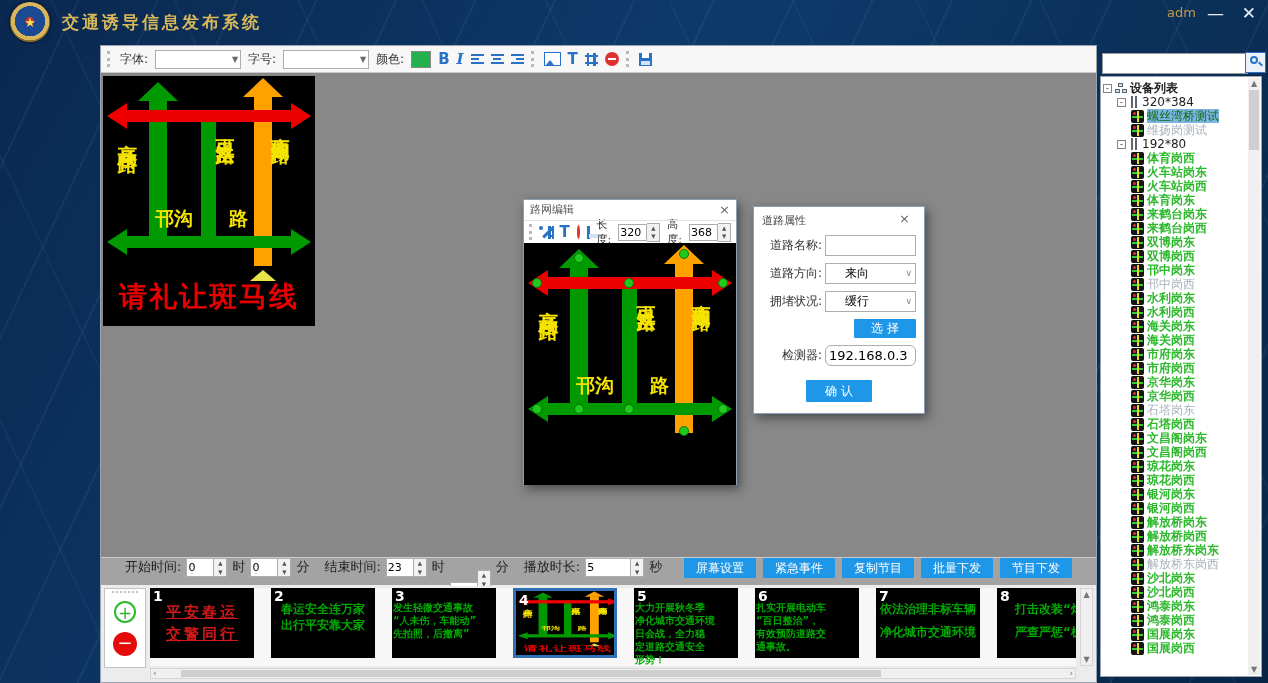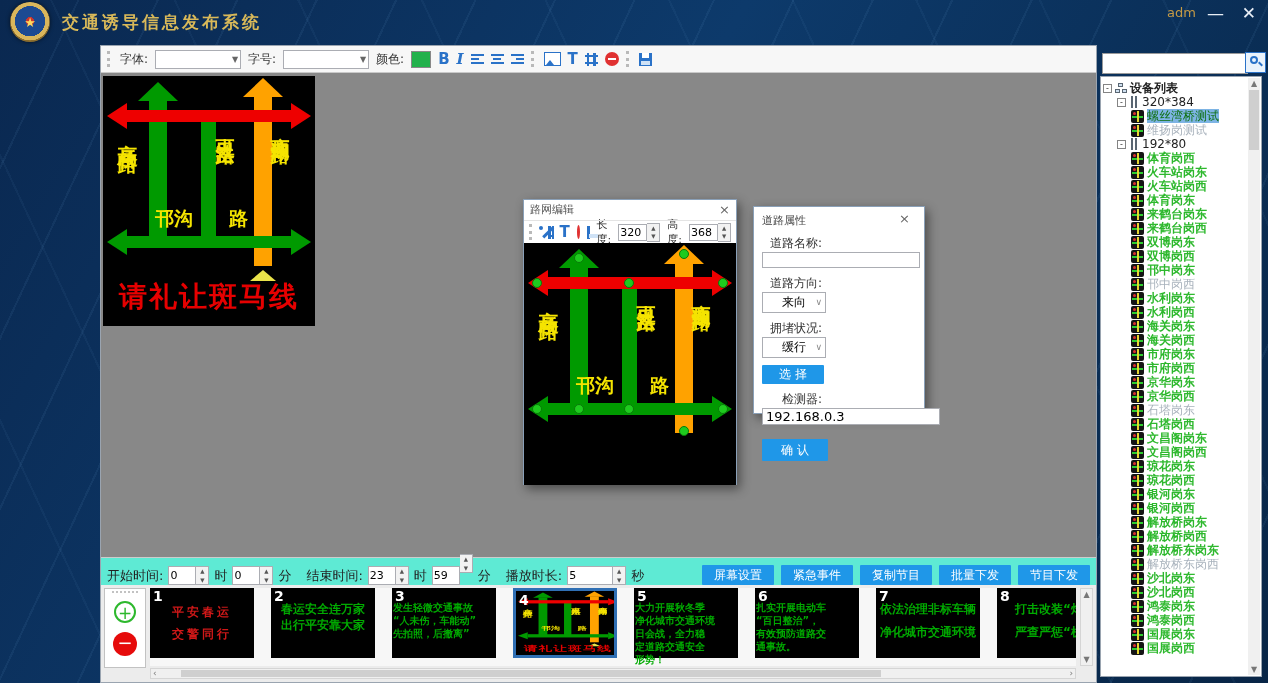--- a/index.html
+++ b/index.html
@@ -67,48 +67,48 @@
   
   .dlg{position:absolute;background:#fff;border:1px solid #8aa0b8;box-shadow:3px 4px 10px rgba(0,0,0,.45);box-sizing:border-box;}
   .dlg-title{height:20px;line-height:20px;font-size:11px;color:#555;padding:0 6px;position:relative;border-bottom:1px solid #e4e4e4;}
   .dlg-x{position:absolute;right:6px;top:0;color:#666;font-size:13px;cursor:pointer;}
   .rn-tools{height:22px;display:flex;align-items:center;gap:7px;padding:0 5px;font-size:11px;color:#333;}
   .numin{width:25px;height:15px;border:1px solid #abadb3;font-size:11px;padding:0 1px;font-family:inherit;}
   .ud{width:12px;height:17px;border:1px solid #abadb3;border-left:none;display:flex;flex-direction:column;background:#f2f2f2;}
   .ud span{flex:1;font-size:5.5px;color:#555;text-align:center;line-height:8px;cursor:pointer;}
   
   .props{width:172px;padding:6px 8px;}
-  .prow{display:flex;align-items:flex-start;margin-top:7px;flex-direction:column;}
+  .prow{display:flex;align-items:center;margin-top:7px;}
   .plabel{width:60px;text-align:right;font-size:12px;color:#333;flex:none;margin-right:3px;}
   .ptxt{flex:1;height:19px;border:1px solid #abadb3;font-size:12px;padding:0 3px;font-family:inherit;min-width:0;}
   .sel{flex:1;height:19px;border:1px solid #abadb3;background:#fff;position:relative;font-size:12px;line-height:19px;padding:0 19px;cursor:pointer;}
   .sel .chev{position:absolute;right:3px;top:0;color:#888;font-size:9px;}
   .bluebtn{background:#1f97e8;color:#fff;border:none;font-size:12px;height:20px;padding:0 12px;cursor:pointer;font-family:inherit;border-radius:1px;}
   
-  .timebar{position:absolute;left:0;right:0;bottom:97px;height:28px;background:#5eead4;border-top:1px solid #ccc;
-       display:flex;align-items:flex-end;gap:5px;padding:0 6px;font-size:13px;color:#222;box-sizing:border-box;}
+  .timebar{position:absolute;left:0;right:0;bottom:97px;height:28px;background:#a3a3a3;border-top:1px solid #ccc;
+       display:flex;align-items:flex-start;gap:5px;padding:0 24px;font-size:13px;color:#222;box-sizing:border-box;}
   .spin{display:flex;align-items:center;}
   .timebar .btns{margin-left:auto;display:flex;gap:7px;}
   
   .plist{position:absolute;left:0;right:0;bottom:0;height:96px;background:#ececec;}
   .pctrl{position:absolute;left:3px;top:2px;width:42px;height:80px;background:#fff;border:1px solid #c2c2c2;box-sizing:border-box;}
   .pctrl .g{margin:2px auto 0;width:26px;border-top:2px dotted #c2c2c2;}
   .addbtn{margin:8px auto 0;width:22px;height:22px;border-radius:50%;border:2px solid #2db82d;color:#2db82d;
        font-size:17px;line-height:20px;text-align:center;cursor:pointer;box-sizing:border-box;}
   .rembtn{margin:9px auto 0;width:24px;height:24px;border-radius:50%;background:#e60b0b;color:#fff;
        font-size:18px;line-height:22px;text-align:center;cursor:pointer;}
   .strip{position:absolute;left:49px;top:2px;width:926px;height:78px;background:#f7f7f7;overflow:hidden;display:flex;gap:17px;}
   .thumb{flex:none;width:104px;height:70px;background:#000;position:relative;cursor:pointer;box-sizing:border-box;}
   .thumb.sel{border:3px solid #2f6fb4;}
   .tnum{position:absolute;left:3px;top:0px;color:#fff;font-weight:bold;font-size:14px;z-index:2;}
   .tlines{position:absolute;left:0;top:13px;width:100%;text-align:center;font-weight:bold;}
   .tlines.green{color:#00aa00;} .tlines.red{color:#d01818;}
   .tlines div{font-size:12px;line-height:16px;}
   .tlines.small div{font-size:10px;line-height:13px;text-align:left;padding-left:1px;}
-  .tlines.red div{font-size:12px;line-height:22px;letter-spacing:3px;}
+  .tlines.red div{font-size:15px;line-height:22px;letter-spacing:3px;text-decoration:underline;}
   .gap7 div{margin-bottom:7px;}
   .mini-wrap{position:absolute;inset:0;overflow:hidden;}
   .mini{transform:scale(0.49,0.27);transform-origin:0 0;}
   .vsc{position:absolute;right:3px;top:2px;width:13px;height:78px;background:#f0f0f0;border:1px solid #d5d5d5;box-sizing:border-box;}
   .vsc .a{position:absolute;left:0;width:100%;text-align:center;font-size:8px;color:#777;cursor:pointer;}
   .vsc .a.up{top:1px;} .vsc .a.dn{bottom:1px;}
   .hsc{position:absolute;left:49px;bottom:3px;width:926px;height:11px;background:#f0f0f0;border:1px solid #d5d5d5;box-sizing:border-box;}
   .hsc .thumbbar{position:absolute;left:30px;top:1px;width:700px;height:7px;background:#cfcfcf;cursor:pointer;}
   .hsc .a{position:absolute;top:-1px;font-size:9px;color:#777;cursor:pointer;}
   .hsc .a.lt{left:2px;} .hsc .a.rt{right:2px;}
@@ -304,21 +304,21 @@
         </div>
         <div class="prow">
           <span class="plabel">拥堵状况:</span>
           <div class="sel"><span>缓行</span><span class="chev">∨</span></div>
         </div>
         <div class="prow" style="justify-content:flex-end;">
           <button class="bluebtn" style="width:62px;height:19px;padding:0;">选 择</button>
         </div>
         <div class="prow">
           <span class="plabel">检测器:</span>
-          <input class="ptxt" style="font-size: 13px;" value="192.168.0.3">
+          <input class="ptxt" style="font-size: 13px; border-radius: 6px;" value="192.168.0.3">
         </div>
         <div class="prow" style="justify-content:center;margin-top:14px;">
           <button class="bluebtn" style="width:66px;height:22px;padding:0;">确 认</button>
         </div>
       </div>
     </div>
 
     <div class="timebar">
       <span>开始时间:</span>
       <span class="spin">

